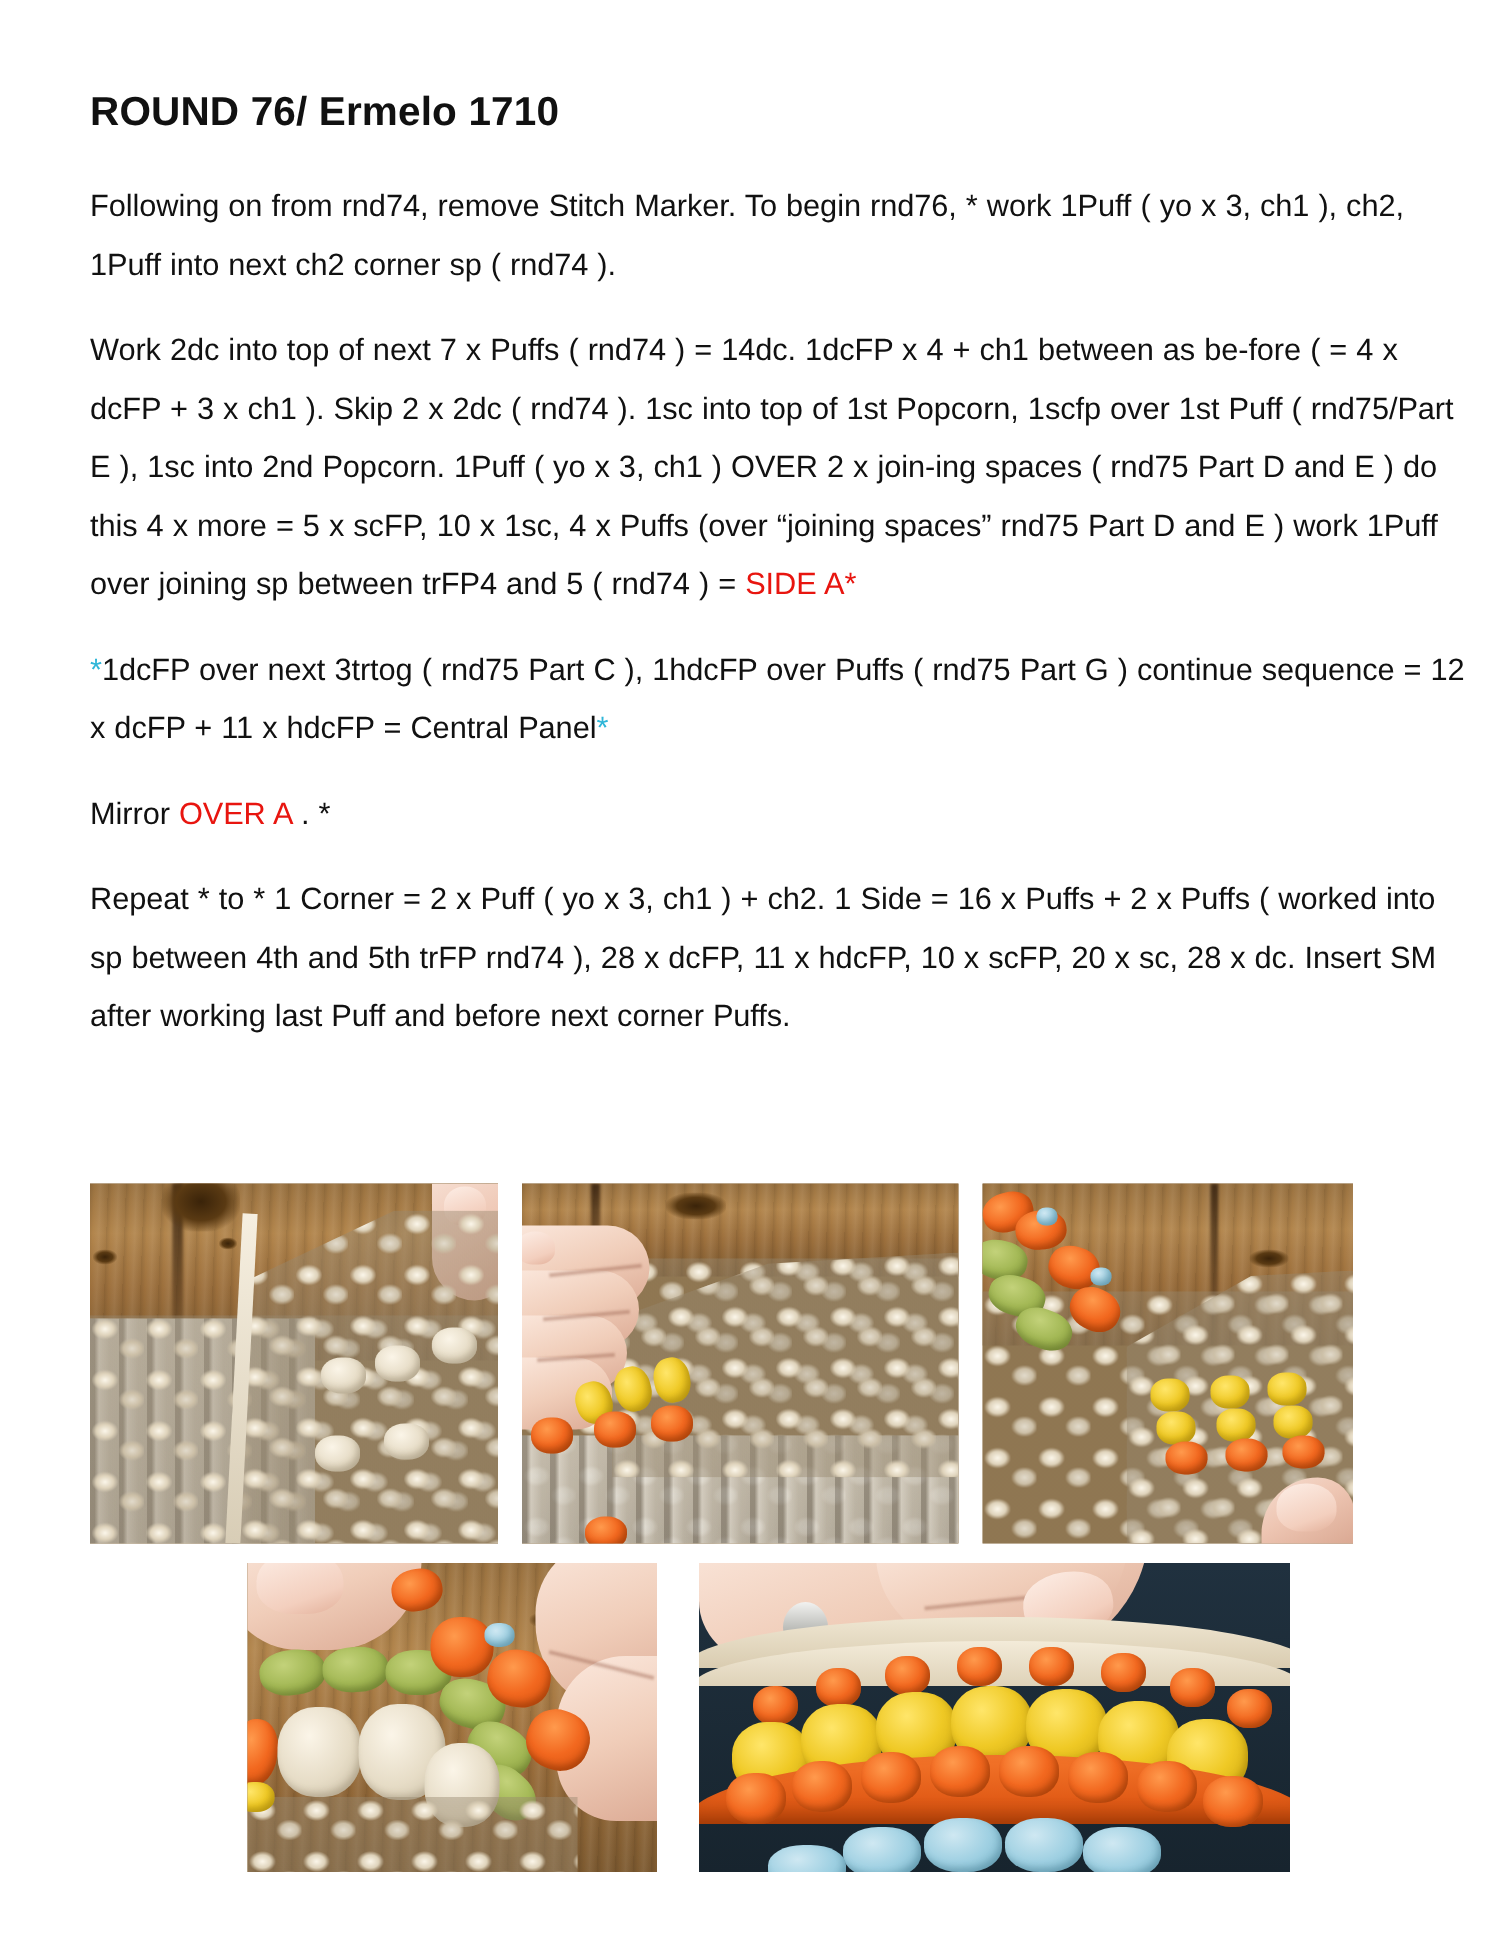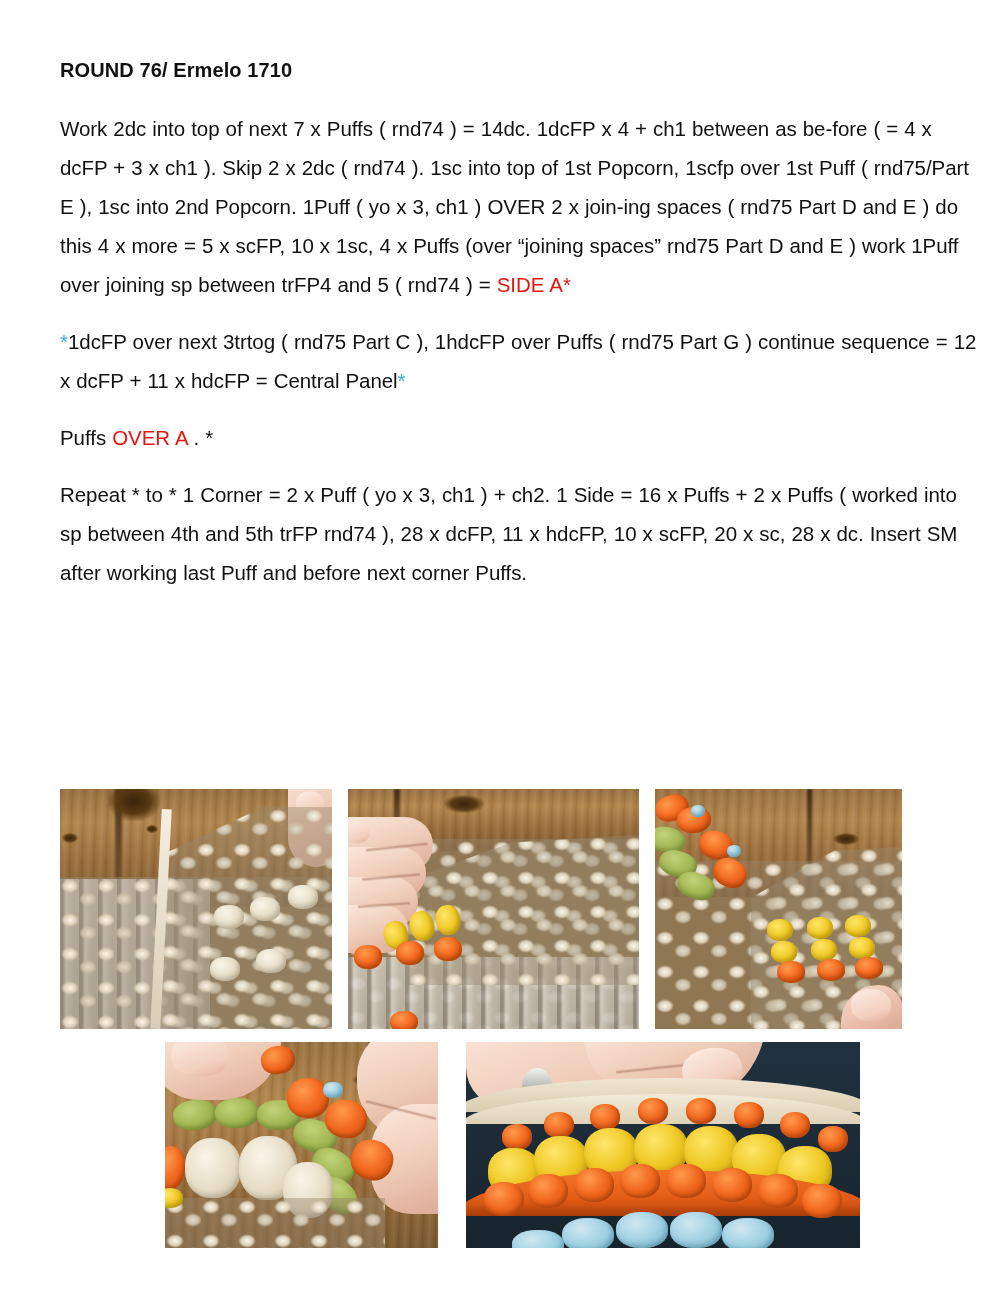--- a/index.html
+++ b/index.html
@@ -20,21 +20,21 @@
     height: 1294px;
     background: #ffffff;
   }
   .content {
     position: absolute;
     left: 60px;
     top: 58px;
     width: 920px;
   }
   .doc-title {
-    font-size: 20px;
+    font-size: 27px;
     font-weight: bold;
     letter-spacing: 0.1px;
     margin: 0 0 26px 0;
     line-height: 1.25;
   }
   .para {
     font-size: 20.5px;
     line-height: 39px;
     margin: 0 0 18px 0;
     text-align: left;
@@ -170,32 +170,35 @@
 </style>
 </head>
 <body>
 
 <div class="page">
 
   <div class="content">
 
     <h1 class="doc-title">ROUND 76/ Ermelo 1710</h1>
 
+    <p class="para">
+      <span>Following on from rnd74, remove Stitch Marker. To begin rnd76, * work 1Puff ( yo x 3, ch1 ), ch2, 1Puff into next ch2 corner sp ( rnd74 ).</span>
+    </p>
 
 
     <p class="para">
       <span>Work 2dc into top of next 7 x Puffs ( rnd74 ) = 14dc. 1dcFP x 4 + ch1 between as be-fore ( = 4 x dcFP + 3 x ch1 ). Skip 2 x 2dc ( rnd74 ). 1sc into top of 1st Popcorn, 1scfp over 1st Puff ( rnd75/Part E ), 1sc into 2nd Popcorn. 1Puff ( yo x 3, ch1 ) OVER 2 x join-ing spaces ( rnd75 Part D and E ) do this 4 x more = 5 x scFP, 10 x 1sc, 4 x Puffs (over “joining spaces” rnd75 Part D and E ) work 1Puff over joining sp between trFP4 and 5 ( rnd74 ) = </span><span class="red">SIDE A*</span>
     </p>
 
     <p class="para">
       <span class="cyan">*</span><span>1dcFP over next 3trtog ( rnd75 Part C ), 1hdcFP over Puffs ( rnd75 Part G ) continue sequence = 12 x dcFP + 11 x hdcFP = Central Panel</span><span class="cyan">*</span>
     </p>
 
     <p class="para">
-      <span>Puffs </span><span class="red">OVER A</span><span> . *</span>
+      <span>Mirror </span><span class="red">OVER A</span><span> . *</span>
     </p>
 
     <p class="para">
       <span>Repeat * to * 1 Corner = 2 x Puff ( yo x 3, ch1 ) + ch2. 1 Side = 16 x  Puffs + 2 x Puffs ( worked into sp between 4th and 5th trFP  rnd74 ), 28 x dcFP, 11 x hdcFP, 10 x scFP, 20 x sc, 28 x dc. Insert SM after working last Puff  and before next corner Puffs.</span>
     </p>
 
   </div>
 
   <div class="photos">
 

